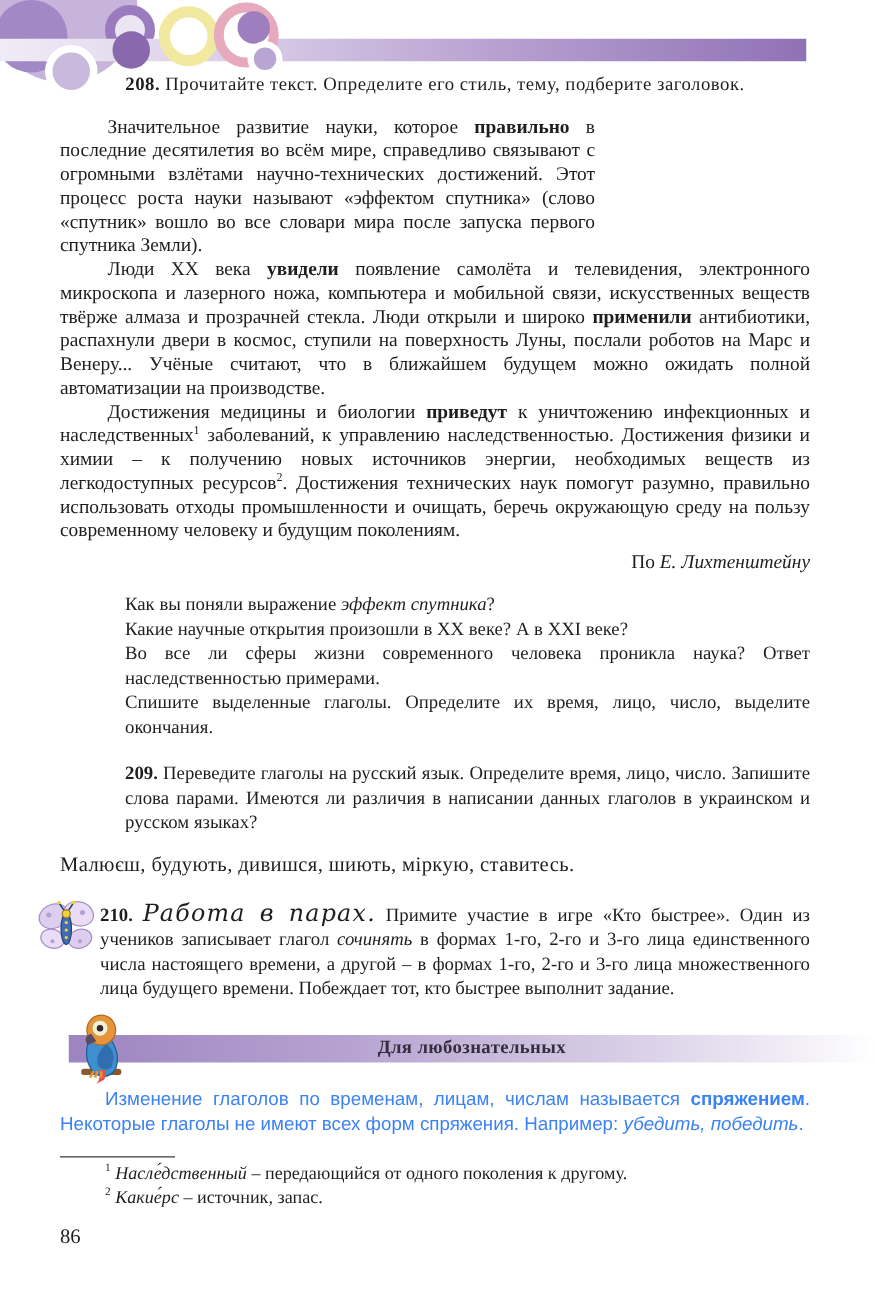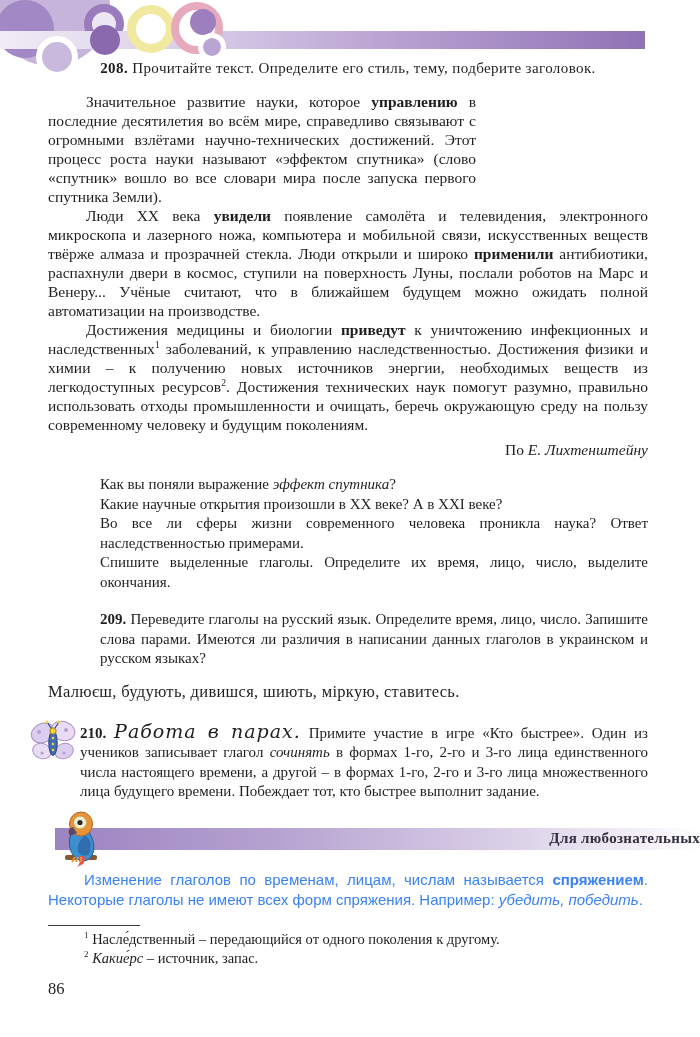--- a/index.html
+++ b/index.html
@@ -40,21 +40,21 @@
   .questions div { text-align:justify; }
   .task-block { margin:18px 0 0 52px; font-size:15px; line-height:19.5px; text-align:justify; }
   .words-line { margin:12px 0 0 0; font-size:16.5px; line-height:21px; letter-spacing:.3px;font-family:Liberation Serif, serif; }
   .ex210 { position:relative; margin:20px 0 0 32px; font-size:15px; line-height:19.5px; text-align:justify; }
   .icon-butterfly { position:absolute; left:-50px; top:-2px; width:46px; height:44px; }
   .script { font-family:"DejaVu Serif","Liberation Serif",serif; font-style:italic; font-size:19px; letter-spacing:1px; }
   sup { font-size:.62em; line-height:0; }
   
   .banner-row { position:relative; margin:26px 0 0 7px; margin-right:-52px; height:22px; }
   .banner-bar {
-    height:22px; display:flex; align-items:center; justify-content:flex-end;
+    height:22px; display:flex; align-items:center; justify-content:center;
     background:linear-gradient(to right,#9c84c0 0%,#b7a3d1 35%,#d9cfe7 70%,#f4f1f8 92%,#ffffff 100%);
     font-weight:700; font-size:15px; color:#332d3d; letter-spacing:.3px;
   }
   .icon-parrot { position:absolute; left:6px; top:-17px; width:40px; height:57px; z-index:5; }
   .sans-para {
     margin:20px 0 0 0; font-family:"Liberation Sans","DejaVu Sans",sans-serif;
     font-size:15px; line-height:20.5px; text-align:justify; text-indent:36px; color:#3b82f6;
   }
   .fn-divider { width:92px; border:none; border-top:1.5px solid #3a3a3a; margin:14px 0 0 0; }
   .footnotes { margin-top:4px; font-size:14.5px; line-height:19px; }
@@ -81,21 +81,21 @@
 
   <div id="content">
 
     <p class="task-head">
       <b>208.</b>
       <span>Прочитайте текст. Определите его стиль, тему, подберите заголовок.</span>
     </p>
 
     <div class="row">
       <div class="text-col">
-        <p class="body"><span>Значительное развитие науки, которое </span><span style="font-weight: 700;">управлению</span><span> в последние десятилетия во всём мире, справедливо связывают с огромными взлётами научно-технических достижений. Этот процесс роста науки называют «эффектом спутника» (слово «спутник» вошло во все словари мира после запуска первого спутника Земли).</span></p>
+        <p class="body"><span>Значительное развитие науки, которое </span><span style="font-weight: 700;">правильно</span><span> в последние десятилетия во всём мире, справедливо связывают с огромными взлётами научно-технических достижений. Этот процесс роста науки называют «эффектом спутника» (слово «спутник» вошло во все словари мира после запуска первого спутника Земли).</span></p>
       </div>
     </div>
 
     <p class="body"><span>Люди XX века </span><span style="font-weight: 700;">увидели</span><span> появление самолёта и телевидения, электронного микроскопа и лазерного ножа, компьютера и мобильной связи, искусственных веществ твёрже алмаза и прозрачней стекла. Люди открыли и широко </span><span style="font-weight: 700;">применили</span><span> антибиотики, распахнули двери в космос, ступили на поверхность Луны, послали роботов на Марс и Венеру... Учёные считают, что в ближайшем будущем можно ожидать полной автоматизации на производстве.</span></p>
     <p class="body"><span>Достижения медицины и биологии </span><span style="font-weight: 700;">приведут</span><span> к уничтожению инфекционных и наследственных</span><sup>1</sup><span> заболеваний, к управлению наследственностью. Достижения физики и химии – к получению новых источников энергии, необходимых веществ из легкодоступных ресурсов</span><sup>2</sup><span>. Достижения технических наук помогут разумно, правильно использовать отходы промышленности и очищать, беречь окружающую среду на пользу современному человеку и будущим поколениям.</span></p>
     <p class="attribution"><span>По </span><span style="font-style: italic;">Е. Лихтенштейну</span></p>
 
     <div class="questions">
       <div><span>Как вы поняли выражение </span><span style="font-style: italic;">эффект спутника</span><span>?</span></div>
       <div><span>Какие научные открытия произошли в XX веке? А в XXI веке?</span></div>
@@ -152,19 +152,19 @@
           <path d="M12 16 q-7 2 -3 9 l7 -3 z" fill="#5a4a66"></path>
           <path d="M14 46 l-3 5 M20 46 l0 5 M17 46 l-2 5" stroke="#e8923a" stroke-width="2" fill="none"></path>
         </svg>
       </span>
     </div>
 
     <p class="sans-para"><span>Изменение глаголов по временам, лицам, числам называется </span><span style="font-weight: 700;">спряжением</span><span>. Некоторые глаголы не имеют всех форм спряжения. Например: </span><span style="font-style: italic;">убедить, победить</span><span>.</span></p>
 
     <hr class="fn-divider">
     <div class="footnotes">
-      <div><sup>1</sup><span style=""> Насле́дственный</span><span> – передающийся от одного поколения к другому.</span></div>
+      <div><sup>1</sup><span style="font-style: italic;"> Насле́дственный</span><span> – передающийся от одного поколения к другому.</span></div>
       <div><sup>2</sup><span style="font-style: italic;"> Какие́рс</span><span> – источник, запас.</span></div>
     </div>
 
     <div class="page-number">86</div>
   </div>
 </div>
 
 </body></html>

